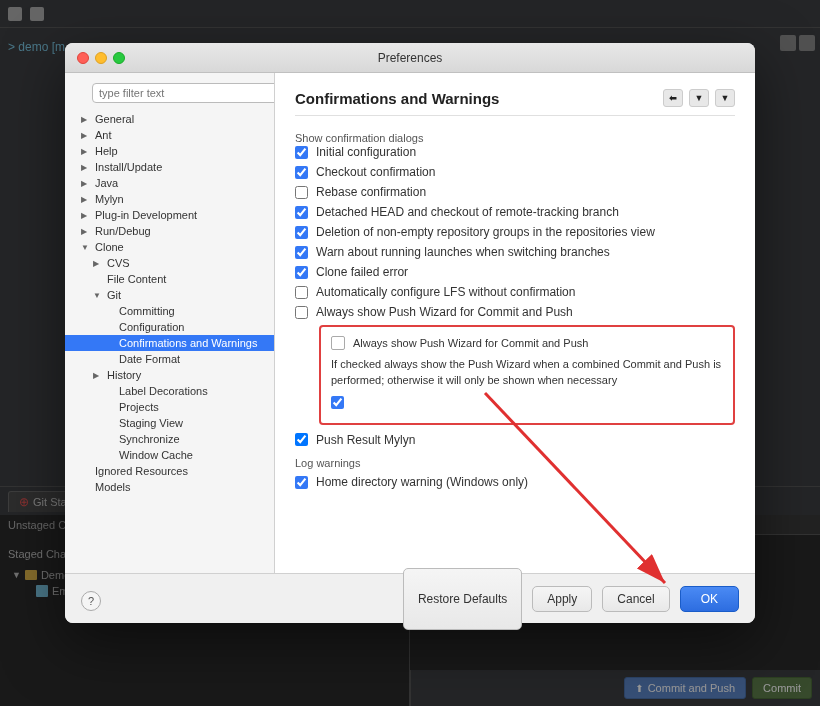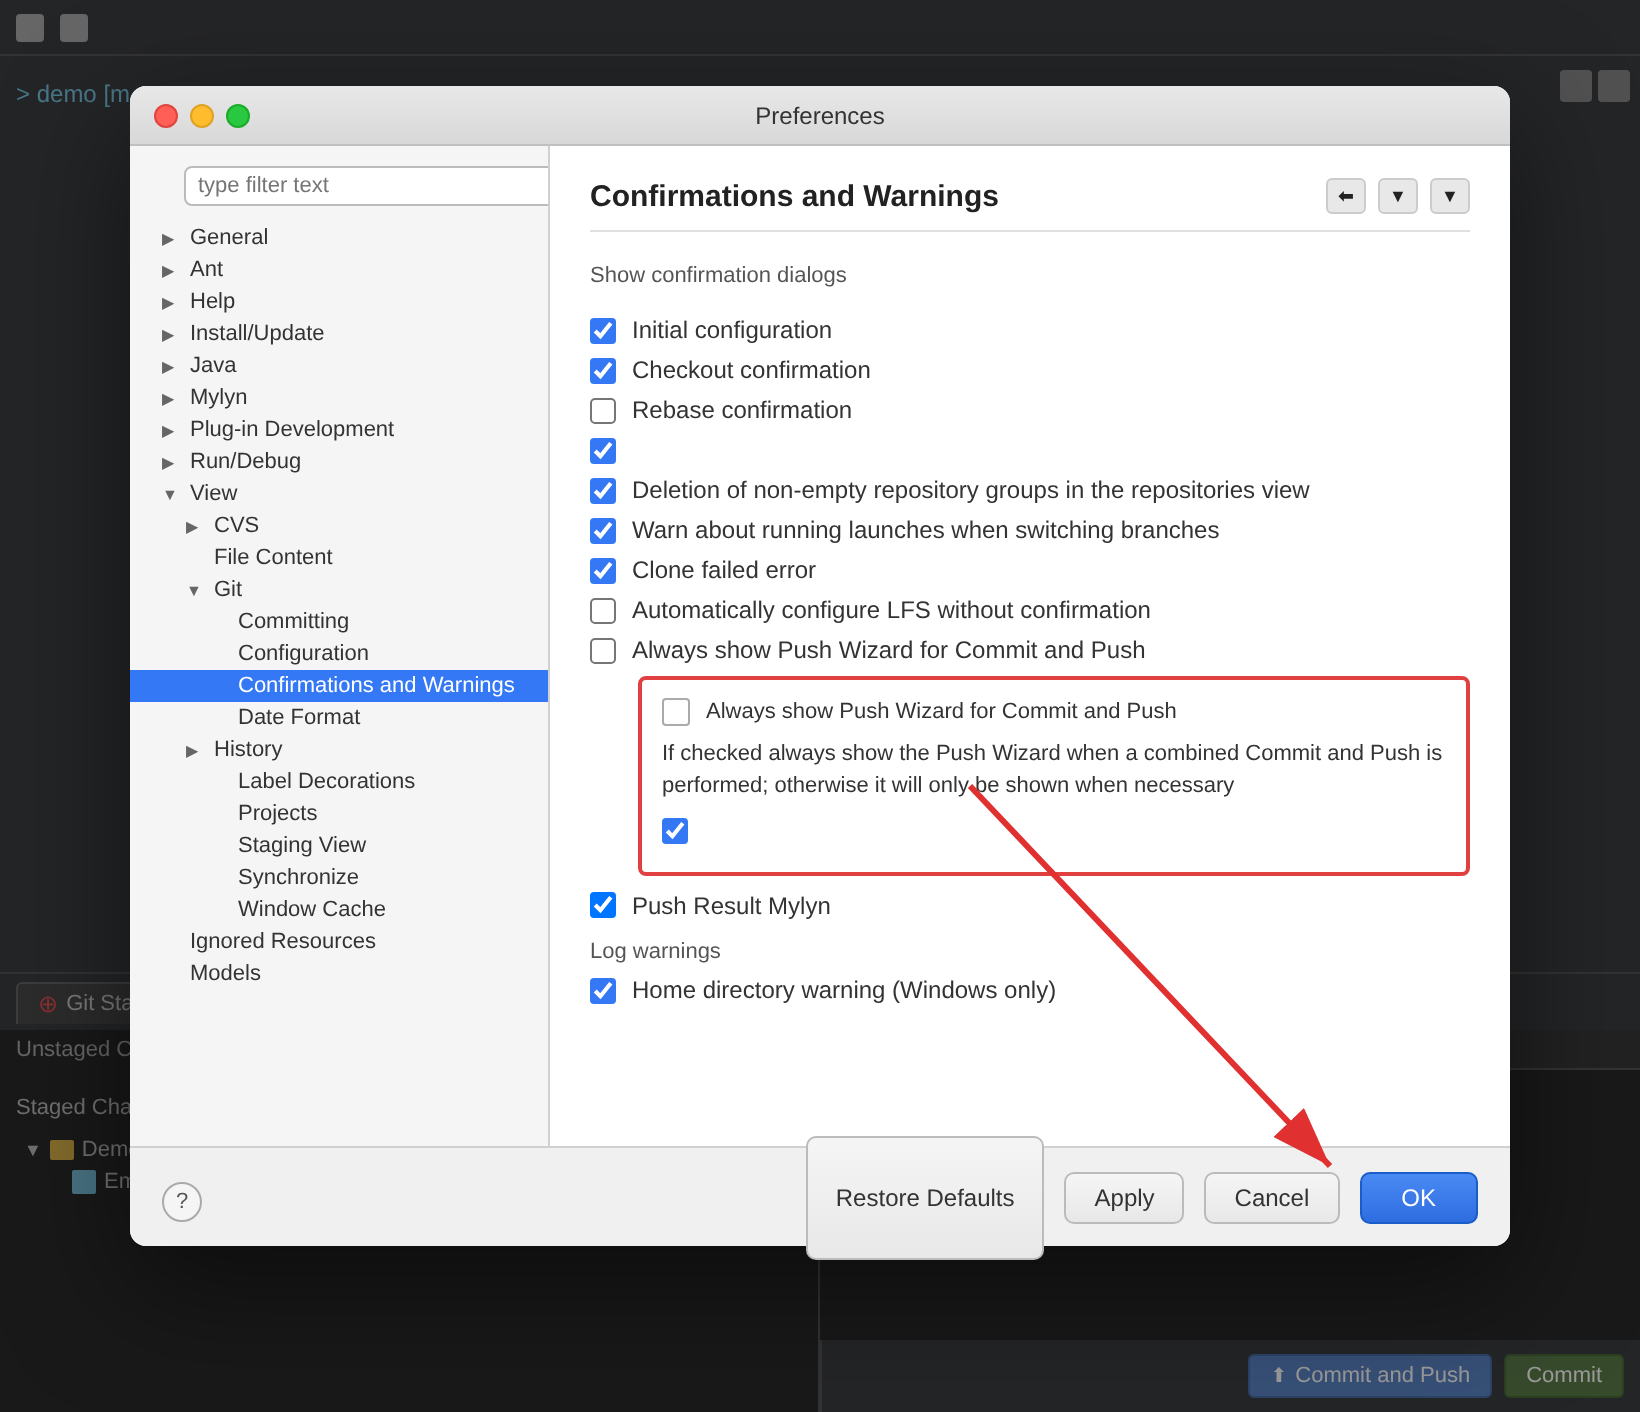--- a/index.html
+++ b/index.html
@@ -302,21 +302,21 @@
       display: flex;
       align-items: center;
       justify-content: center;
       font-size: 9px;
       cursor: pointer;
     }
 
     .section-label {
       font-size: 11px;
       color: #555;
-      margin-bottom: 14px;
+      margin-bottom: 1px;
       margin-top: 4px;
     }
 
     .checkbox-row {
       display: flex;
       align-items: flex-start;
       gap: 8px;
       margin-bottom: 6px;
       font-size: 12px;
       color: #333;
@@ -620,21 +620,21 @@
         <div class="tree-item tree-indent-1">
           <span class="arrow">▶</span>
           <span>Plug-in Development</span>
         </div>
         <div class="tree-item tree-indent-1">
           <span class="arrow">▶</span>
           <span>Run/Debug</span>
         </div>
         <div class="tree-item tree-indent-1">
           <span class="arrow">▼</span>
-          <span>View</span>
+          <span>Clone</span>
         </div>
         <div class="tree-item tree-indent-2">
           <span class="arrow">▶</span>
           <span>CVS</span>
         </div>
         <div class="tree-item tree-indent-2">
           <span class="arrow"> </span>
           <span>File Content</span>
         </div>
         <div class="tree-item tree-indent-2">
@@ -710,20 +710,21 @@
         <div class="checkbox-row">
           <input type="checkbox" checked="" style="">
           <label>Checkout confirmation</label>
         </div>
         <div class="checkbox-row">
           <input type="checkbox" style="">
           <label>Rebase confirmation</label>
         </div>
         <div class="checkbox-row">
           <input type="checkbox" checked="" style="">
+          <label>Detached HEAD and checkout of remote-tracking branch</label>
         </div>
         <div class="checkbox-row">
           <input type="checkbox" checked="" style="">
           <label>Deletion of non-empty repository groups in the repositories view</label>
         </div>
         <div class="checkbox-row">
           <input type="checkbox" checked="" style="">
           <label>Warn about running launches when switching branches</label>
         </div>
         <div class="checkbox-row">

